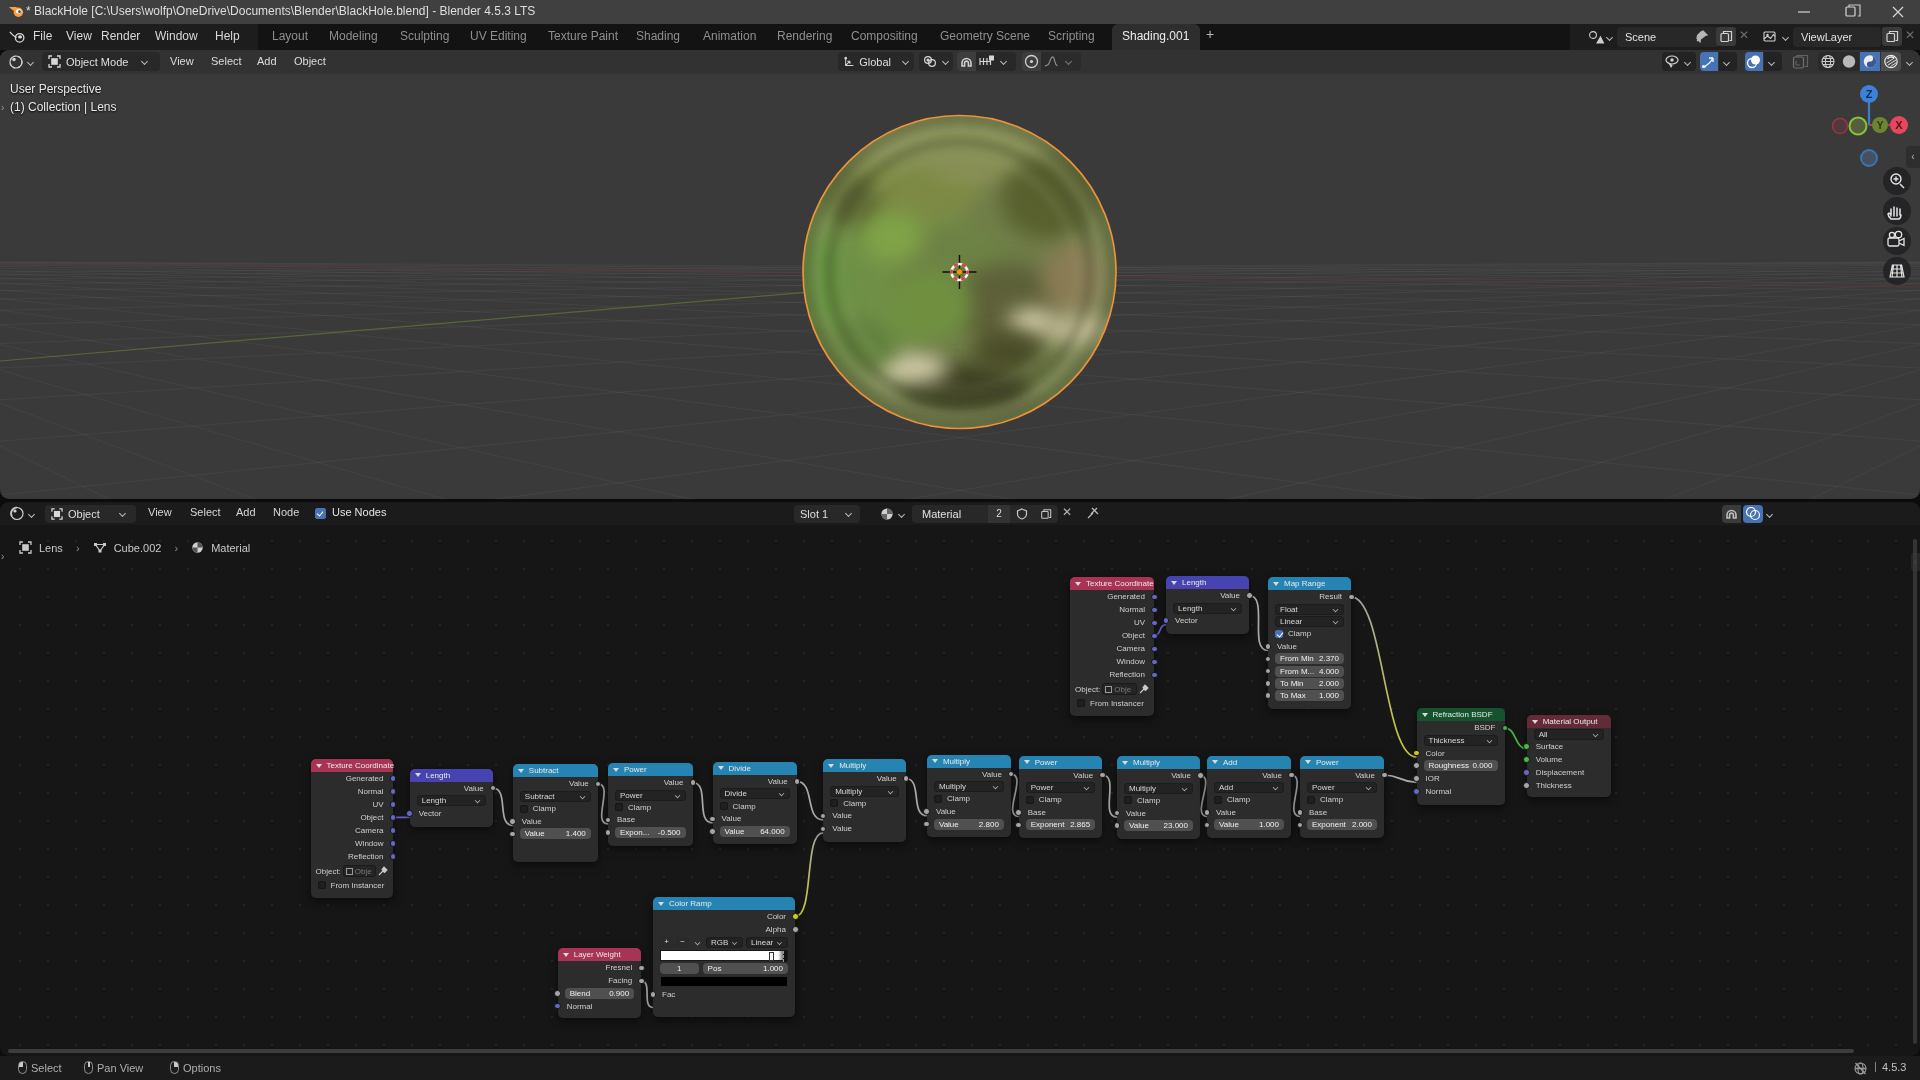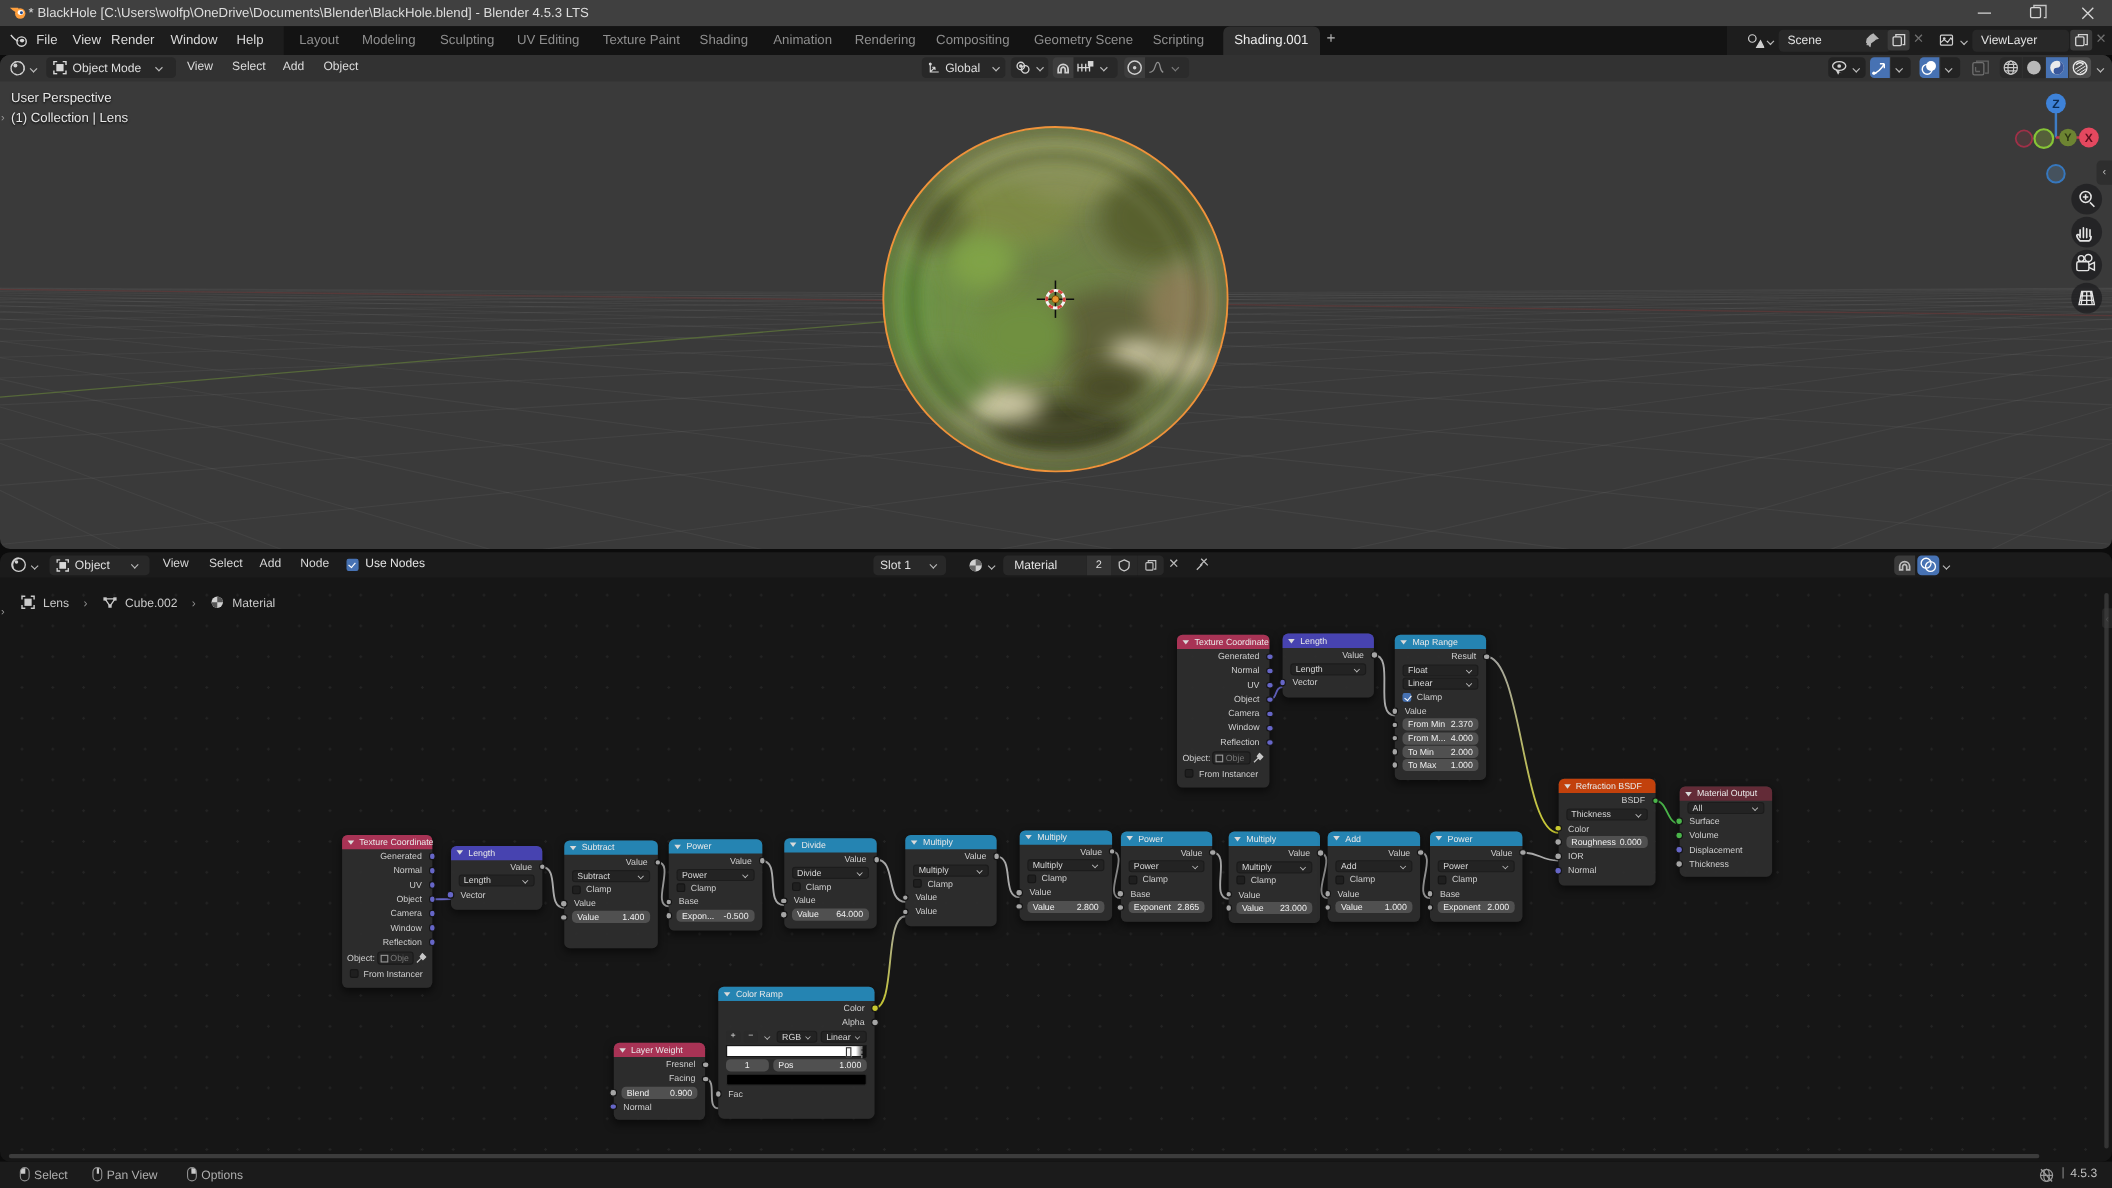--- a/index.html
+++ b/index.html
@@ -521,21 +521,21 @@
         </div>
         <div class="nrow" style="height: 12.2px; padding: 0px 7px;">
           <div class="nsl">
             <span>To Max</span>
             <span>1.000</span>
           </div>
           <span class="sk" style="background: rgb(165, 165, 165); left: -3.5px; top: 2.9px;"></span>
         </div>
       </div>
       <div class="node" style="left: 1416.5px; top: 183.4px; width: 88px; height: 96.4px;">
-        <div class="nh" style="background: #c2410c;"><span class="tri"></span>Refraction BSDF</div>
+        <div class="nh" style="background: #14532d;"><span class="tri"></span>Refraction BSDF</div>
         <div class="nrow rout" style="height: 13px;">BSDF<span class="sk" style="background: rgb(74, 181, 74); right: -3.5px; top: 3.3px;"></span></div>
         <div class="nrow" style="height: 12.2px; padding: 0px 7px;">
           <div class="ndd">
             <span>Thickness</span>
             <span class="chev" style="transform:scale(0.8)"></span>
           </div>
         </div>
         <div class="nrow" style="height: 13px;">Color<span class="sk" style="background: rgb(201, 201, 47); left: -3.5px; top: 3.3px;"></span></div>
         <div class="nrow" style="height: 12.2px; padding: 0px 7px;">
           <div class="nsl">

